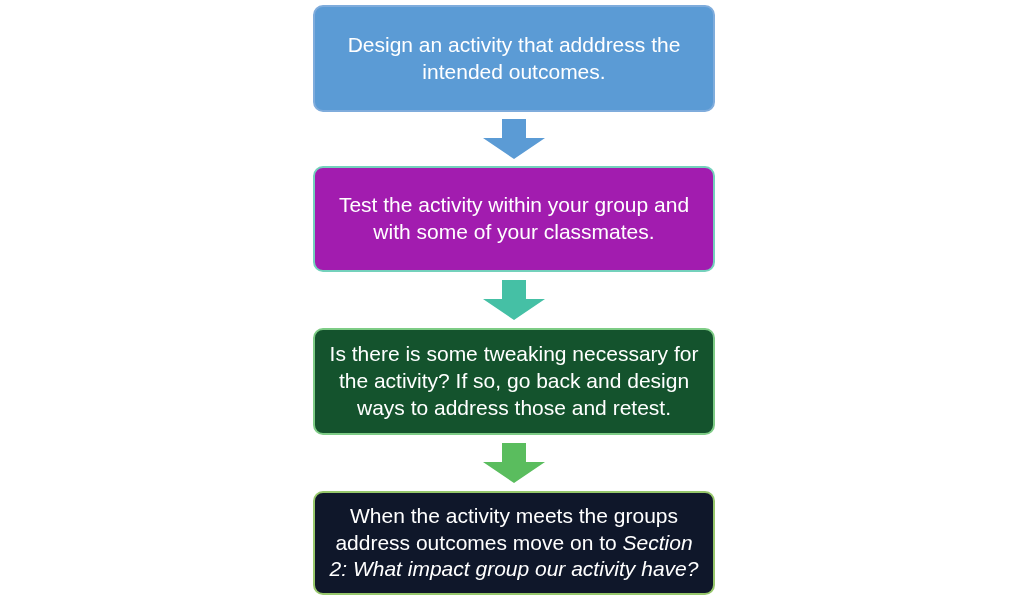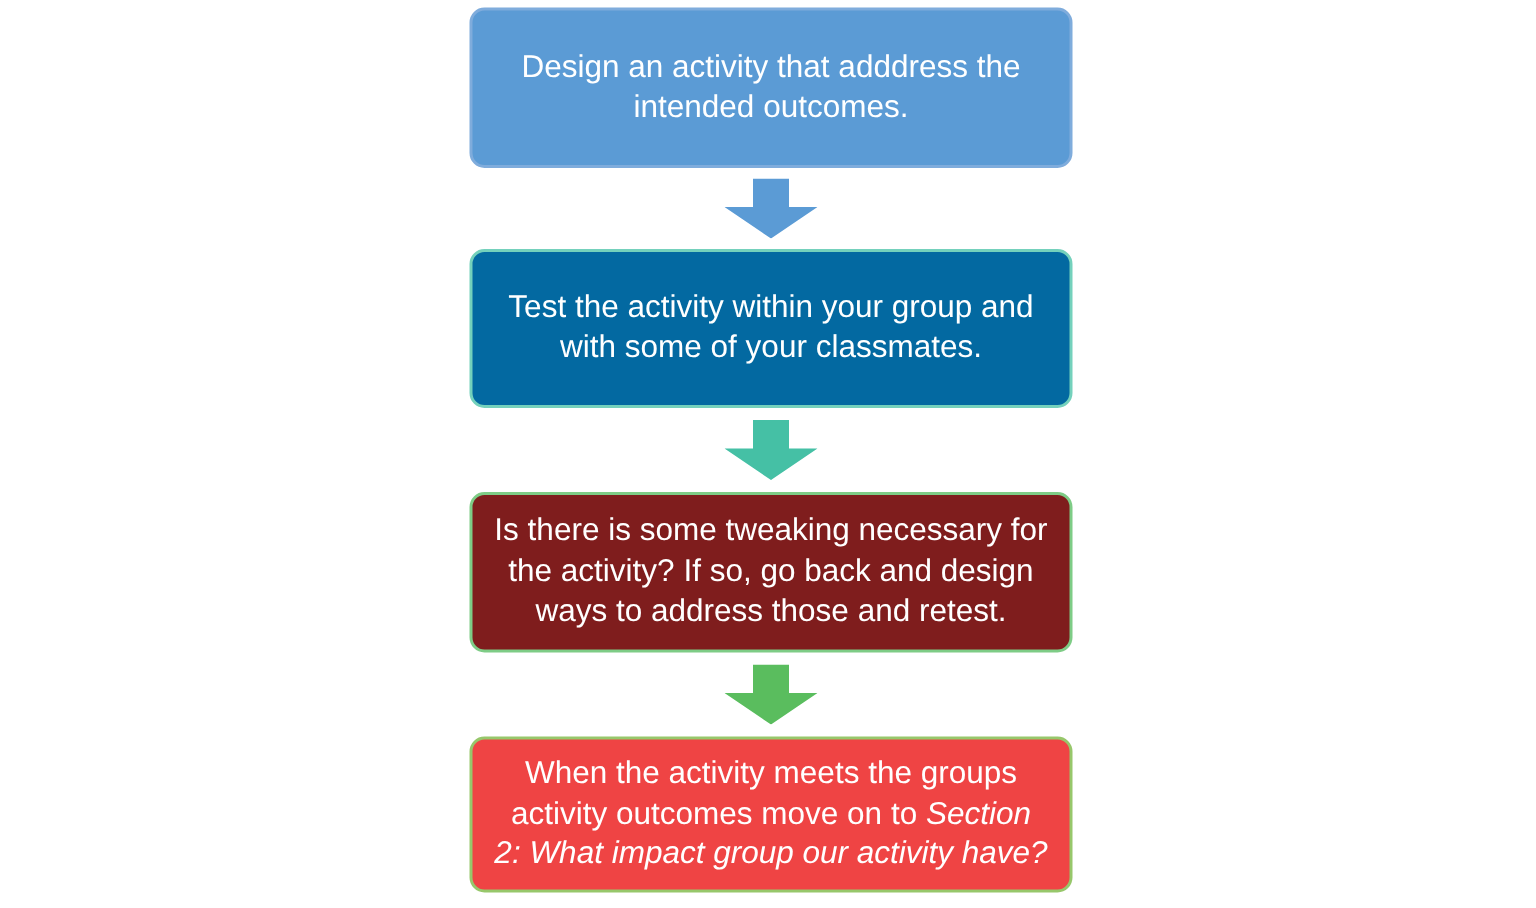--- a/index.html
+++ b/index.html
@@ -33,23 +33,23 @@
     align-items: center;
     justify-content: center;
     color: #ffffff;
     font-size: 21px;
     line-height: 1.28;
     text-align: center;
     padding: 0 14px;
   }
   .box-text { white-space: pre-line; }
   .s1 { height: 107px; background: #5B9BD5; border-color: #7FACDC; }
-  .s2 { height: 106px; background: #0369a1; border-color: #74D1BC; }
-  .s3 { height: 107px; background: #7f1d1d; border-color: #7ECC86; }
-  .s4 { height: 104px; background: #ef4444; border-color: #97C76B; }
+  .s2 { height: 106px; background: #a21caf; border-color: #74D1BC; }
+  .s3 { height: 107px; background: #14532d; border-color: #7ECC86; }
+  .s4 { height: 104px; background: #0f172a; border-color: #97C76B; }
   .gap {
     display: flex;
     align-items: center;
     justify-content: center;
     width: 100%;
   }
   .g1 { height: 54px; }
   .g2 { height: 56px; }
   .g3 { height: 56px; }
   .arrow-svg { display: block; }
@@ -92,17 +92,17 @@
 ways to address those and retest.</div>
     </div>
 
     <div class="gap g3">
       <svg class="arrow-svg a3" width="62" height="40" viewBox="0 0 62 40" aria-hidden="true">
         <polygon points="19,0 43,0 43,19 62,19 31,40 0,19 19,19"></polygon>
       </svg>
     </div>
 
     <div class="box s4">
-      <div class="box-text"><span>When the activity meets the groups</span><br><span>activity outcomes move on to </span><em>Section</em><br><em>2: What impact group our activity have?</em></div>
+      <div class="box-text"><span>When the activity meets the groups</span><br><span>address outcomes move on to </span><em>Section</em><br><em>2: What impact group our activity have?</em></div>
     </div>
 
   </div>
 </div>
 
 </body></html>

